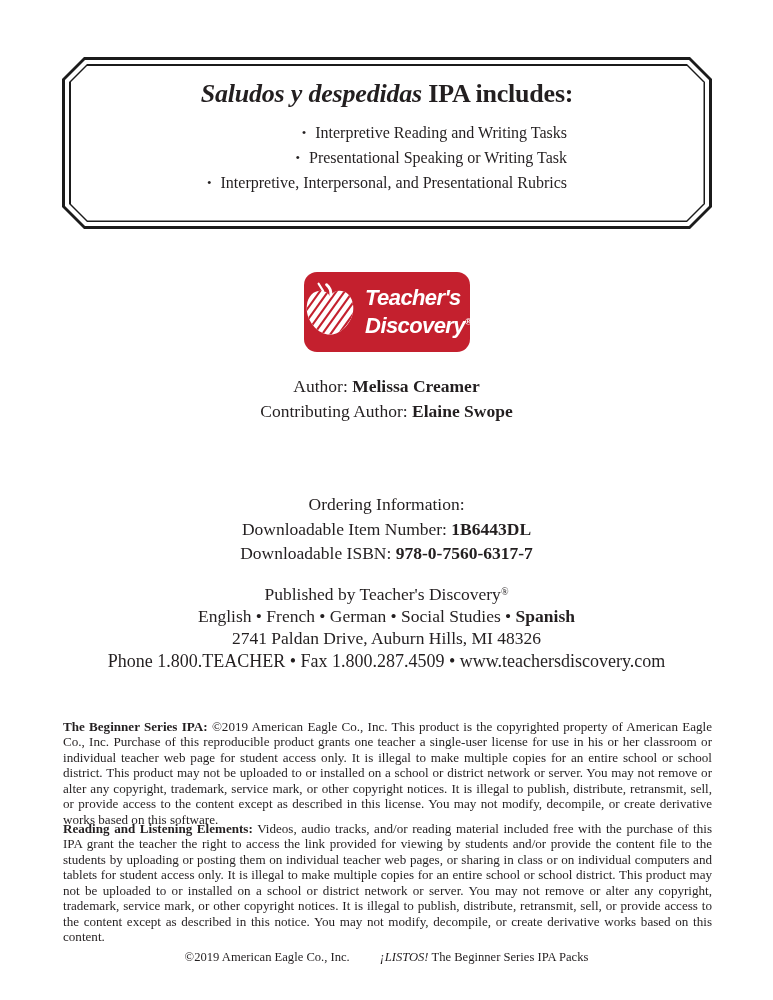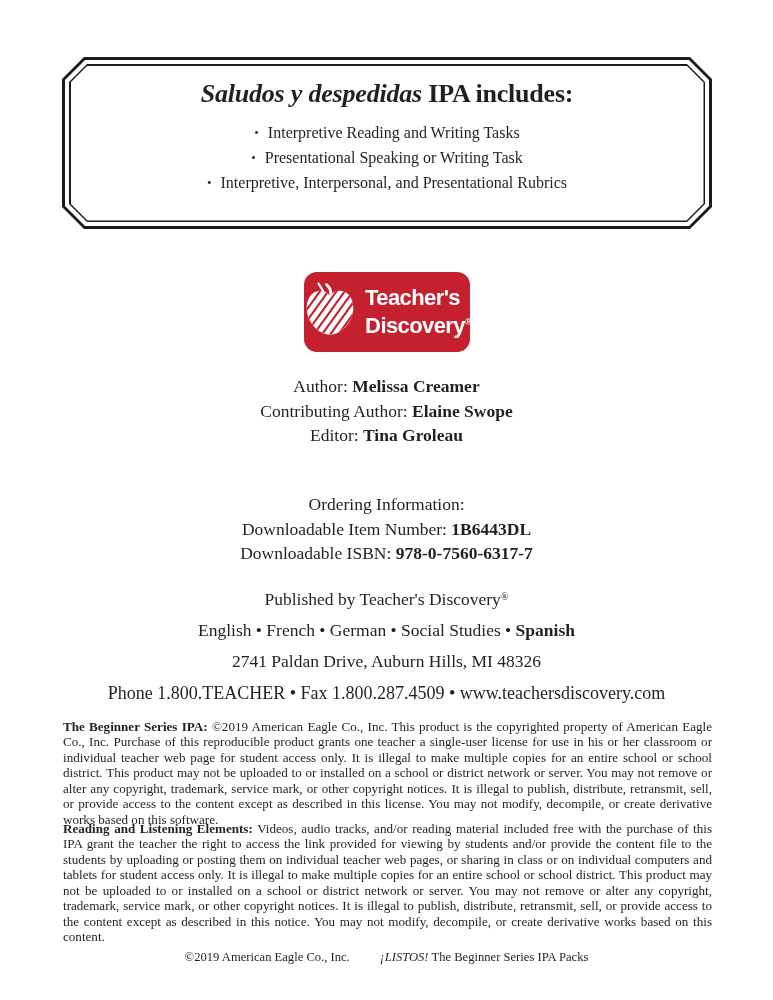--- a/index.html
+++ b/index.html
@@ -19,44 +19,44 @@
     background:#1b1b1b;
   }
   .box-white{position:absolute;inset:3px;background:#ffffff;
     clip-path:polygon(20px 0,calc(100% - 20px) 0,100% 20px,100% calc(100% - 20px),calc(100% - 20px) 100%,20px 100%,0 calc(100% - 20px),0 20px);}
   .box-line{position:absolute;inset:4px;background:#1b1b1b;
     clip-path:polygon(18px 0,calc(100% - 18px) 0,100% 18px,100% calc(100% - 18px),calc(100% - 18px) 100%,18px 100%,0 calc(100% - 18px),0 18px);}
   .box-content{position:absolute;inset:1.5px;background:#ffffff;text-align:center;
     clip-path:polygon(17px 0,calc(100% - 17px) 0,100% 17px,100% calc(100% - 17px),calc(100% - 17px) 100%,17px 100%,0 calc(100% - 17px),0 17px);}
   .box-title{margin-top:13px;font-size:26px;font-weight:bold;letter-spacing:-0.2px;}
   .box-title .it{font-style:italic;}
-  .bullets{list-style:none;margin:12px auto 0;padding:0;width:fit-content;text-align:center;}
+  .bullets{list-style:none;margin:12px auto 0;padding:0;width:fit-content;text-align:right;}
   .bullets li{font-size:16px;line-height:24px;}
   .bullets li::before{content:"•";font-size:13px;margin-right:9px;position:relative;top:-1px;}
   
   .logo{
     position:absolute;left:50%;top:272px;transform:translateX(-50%);
     width:166px;height:80px;border-radius:13px;
     background:#c4202e;
     display:flex;align-items:center;justify-content:center;gap:7px;
-    box-sizing:border-box;padding:6px 3px;
+    box-sizing:border-box;padding:6px 3px;font-style:italic;
   }
   .logo-word{
     font-family:"Liberation Sans", sans-serif;font-weight:bold;
     color:#ffffff;font-size:22px;line-height:24px;letter-spacing:-0.6px;white-space:nowrap;
   }
   .logo-word sup{font-size:9px;vertical-align:8px;}
   
   .cblock{position:absolute;left:0;width:100%;text-align:center;}
   .credits{top:374px;}
   .credits div{font-size:17.5px;line-height:24.5px;}
   .ordering{top:492px;}
   .ordering div{font-size:17.5px;line-height:24.5px;}
   .publisher{top:581px;}
-  .publisher div{font-size:17.5px;line-height:31px;}
+  .publisher div{font-size:17.5px;line-height:22px;}
   .publisher .contact{font-size:18px;margin-top:1px;}
   .b{font-weight:bold;}
   sup.rm{font-size:10px;vertical-align:5px;}
   
   .legal{position:absolute;left:63px;width:649px;text-align:justify;}
   .legal p{margin:0;font-size:13.1px;line-height:15.45px;}
   .legal-1{top:719px;}
   .legal-2{top:821px;}
   
   .pfooter{
@@ -108,21 +108,20 @@
         <path d="M33 16 C33.5 10 31 6.5 28 4" stroke="#ffffff" stroke-width="3.2" fill="none" stroke-linecap="round"></path>
         <path d="M24 11 L19 3" stroke="#ffffff" stroke-width="2.6" fill="none" stroke-linecap="round"></path>
       </svg>
     </span>
     <span class="logo-word"><span>Teacher's</span><br><span>Discovery</span><sup>®</sup></span>
   </div>
 
   <div class="cblock credits">
     <div><span>Author:</span> <span class="b">Melissa Creamer</span></div>
     <div><span>Contributing Author:</span> <span class="b">Elaine Swope</span></div>
-    <div><span>Editor:</span> <span class="b">Tina Groleau</span></div>
   </div>
 
   <div class="cblock ordering">
     <div>Ordering Information:</div>
     <div><span>Downloadable Item Number:</span> <span class="b">1B6443DL</span></div>
     <div><span>Downloadable ISBN:</span> <span class="b">978-0-7560-6317-7</span></div>
   </div>
 
   <div class="cblock publisher">
     <div><span>Published by Teacher's Discovery</span><sup class="rm">®</sup></div>

